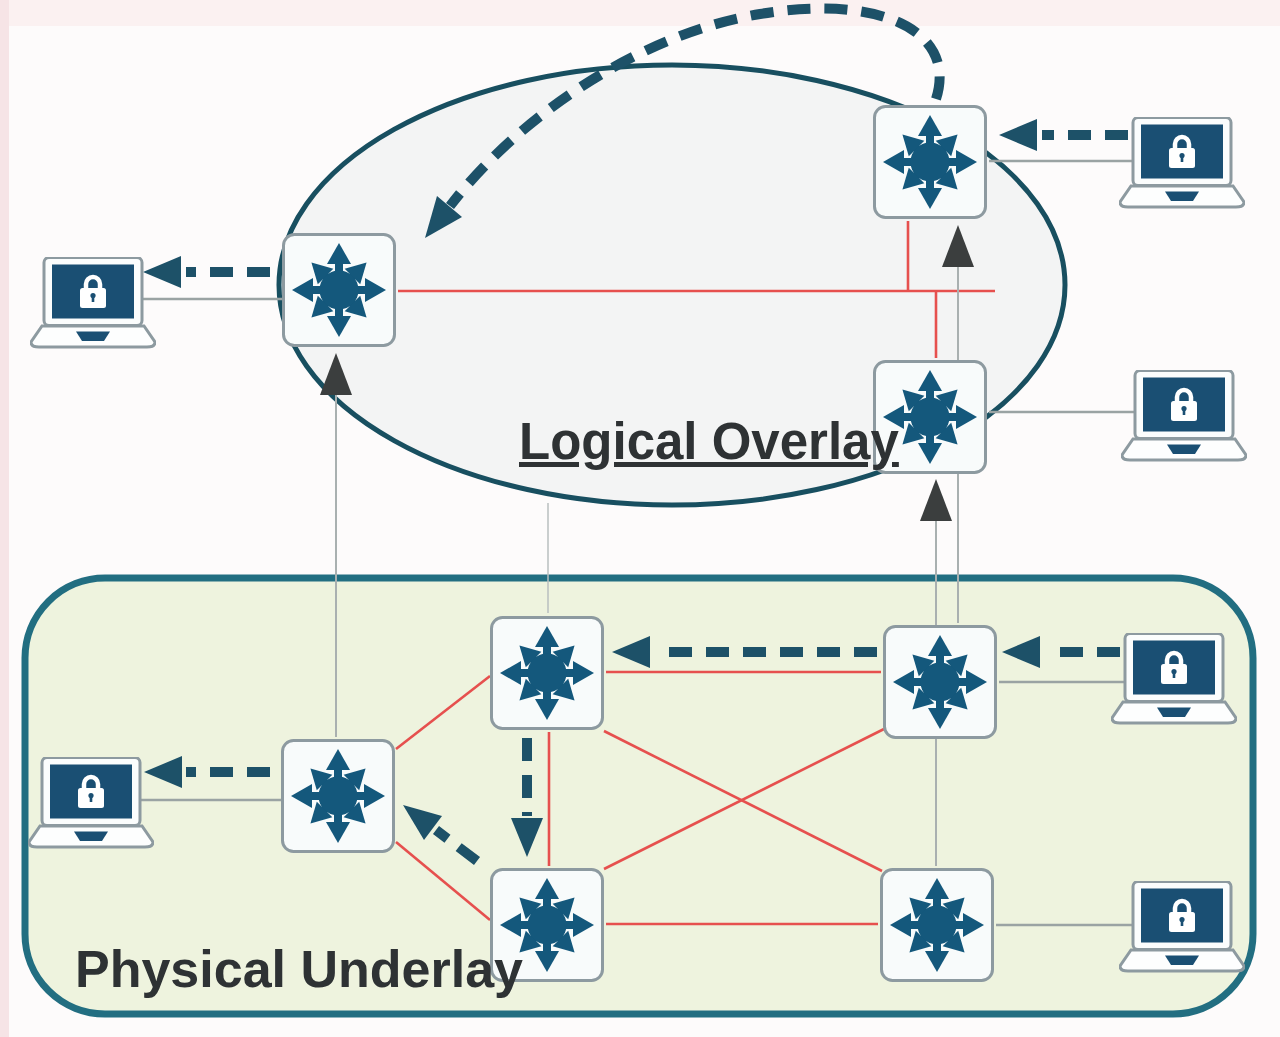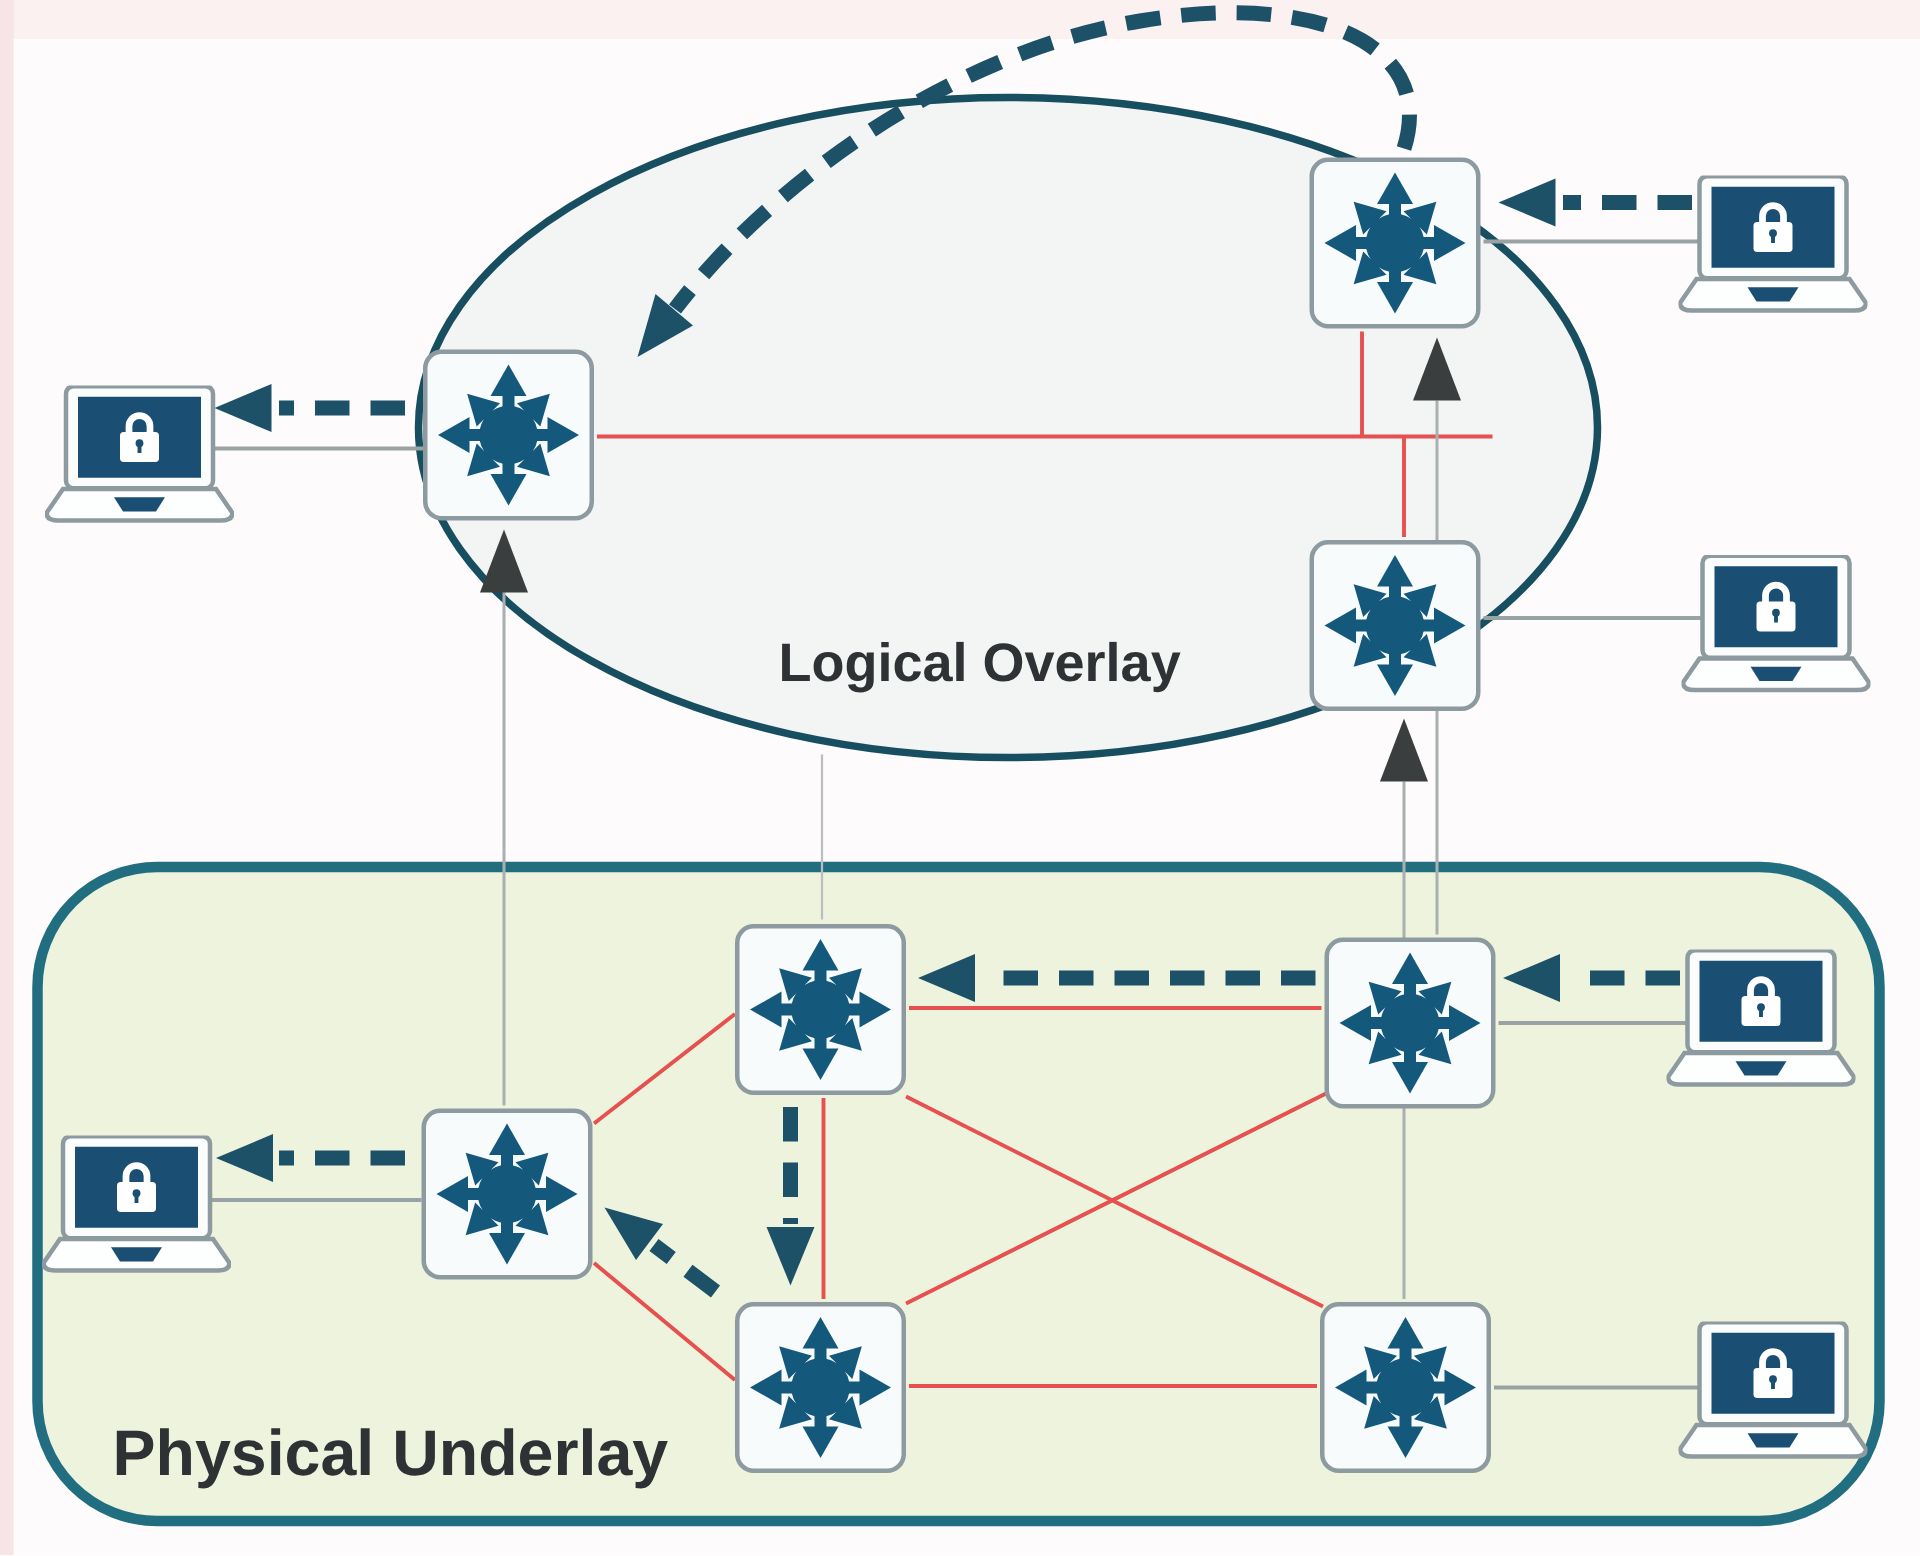--- a/index.html
+++ b/index.html
@@ -4,22 +4,22 @@
 <style>
   html,body{margin:0;padding:0;background:#ffffff;}
   .stage{
     position:relative;width:1280px;height:1037px;overflow:hidden;
     background:#fdfbfb;font-family:"Liberation Sans",sans-serif;
   }
   .edge-strip-top{position:absolute;left:0;top:0;width:1280px;height:26px;background:#fbf1f1;}
   .edge-strip-left{position:absolute;left:0;top:0;width:9px;height:1037px;background:#f6e4e6;}
   svg.layer{position:absolute;left:0;top:0;}
   .label{position:absolute;font-weight:bold;color:#2e3234;white-space:nowrap;}
-  .label-overlay{left:519px;top:420px;font-size:36px;line-height:44px;letter-spacing:0px;}
-  .label-underlay{left:75px;top:946px;font-size:43px;line-height:46px;}
+  .label-overlay{left:519px;top:420px;font-size:51px;line-height:44px;letter-spacing:0px;text-decoration:underline;}
+  .label-underlay{left:75px;top:946px;font-size:52px;line-height:46px;}
   .red-link{stroke:#e6504e;stroke-width:2.6;fill:none;}
   .gray-link{stroke:#9aa3a3;stroke-width:2.6;fill:none;}
   .map-line{stroke:#a9b0b0;stroke-width:2;fill:none;}
   .map-head{fill:#3b3e3e;stroke:none;}
   .flow{stroke:#1d5168;stroke-width:10;fill:none;stroke-dasharray:23 14;}
   .flow-head{fill:#1d5168;stroke:none;}
   .faint-line{stroke:#b9bfbf;stroke-width:1.5;fill:none;}
 </style>
 </head>
 <body>

